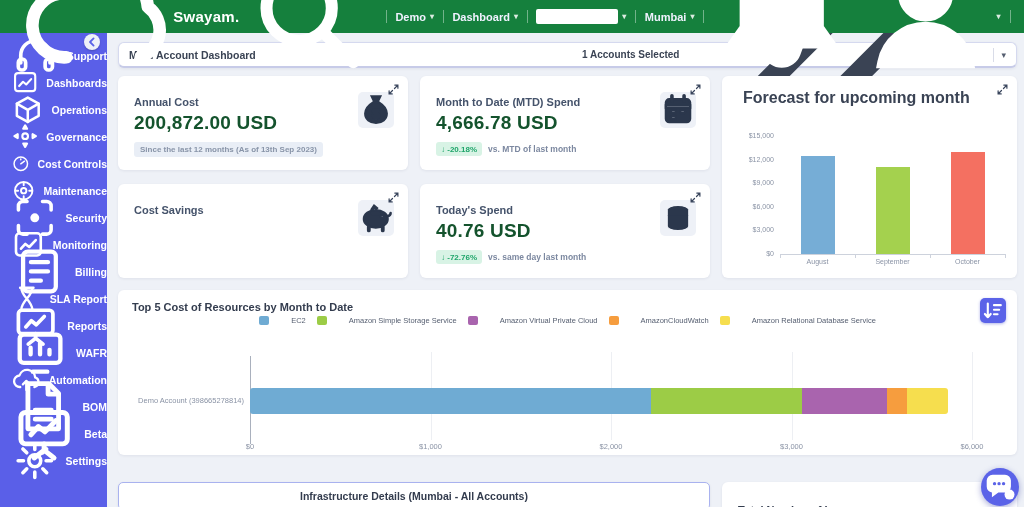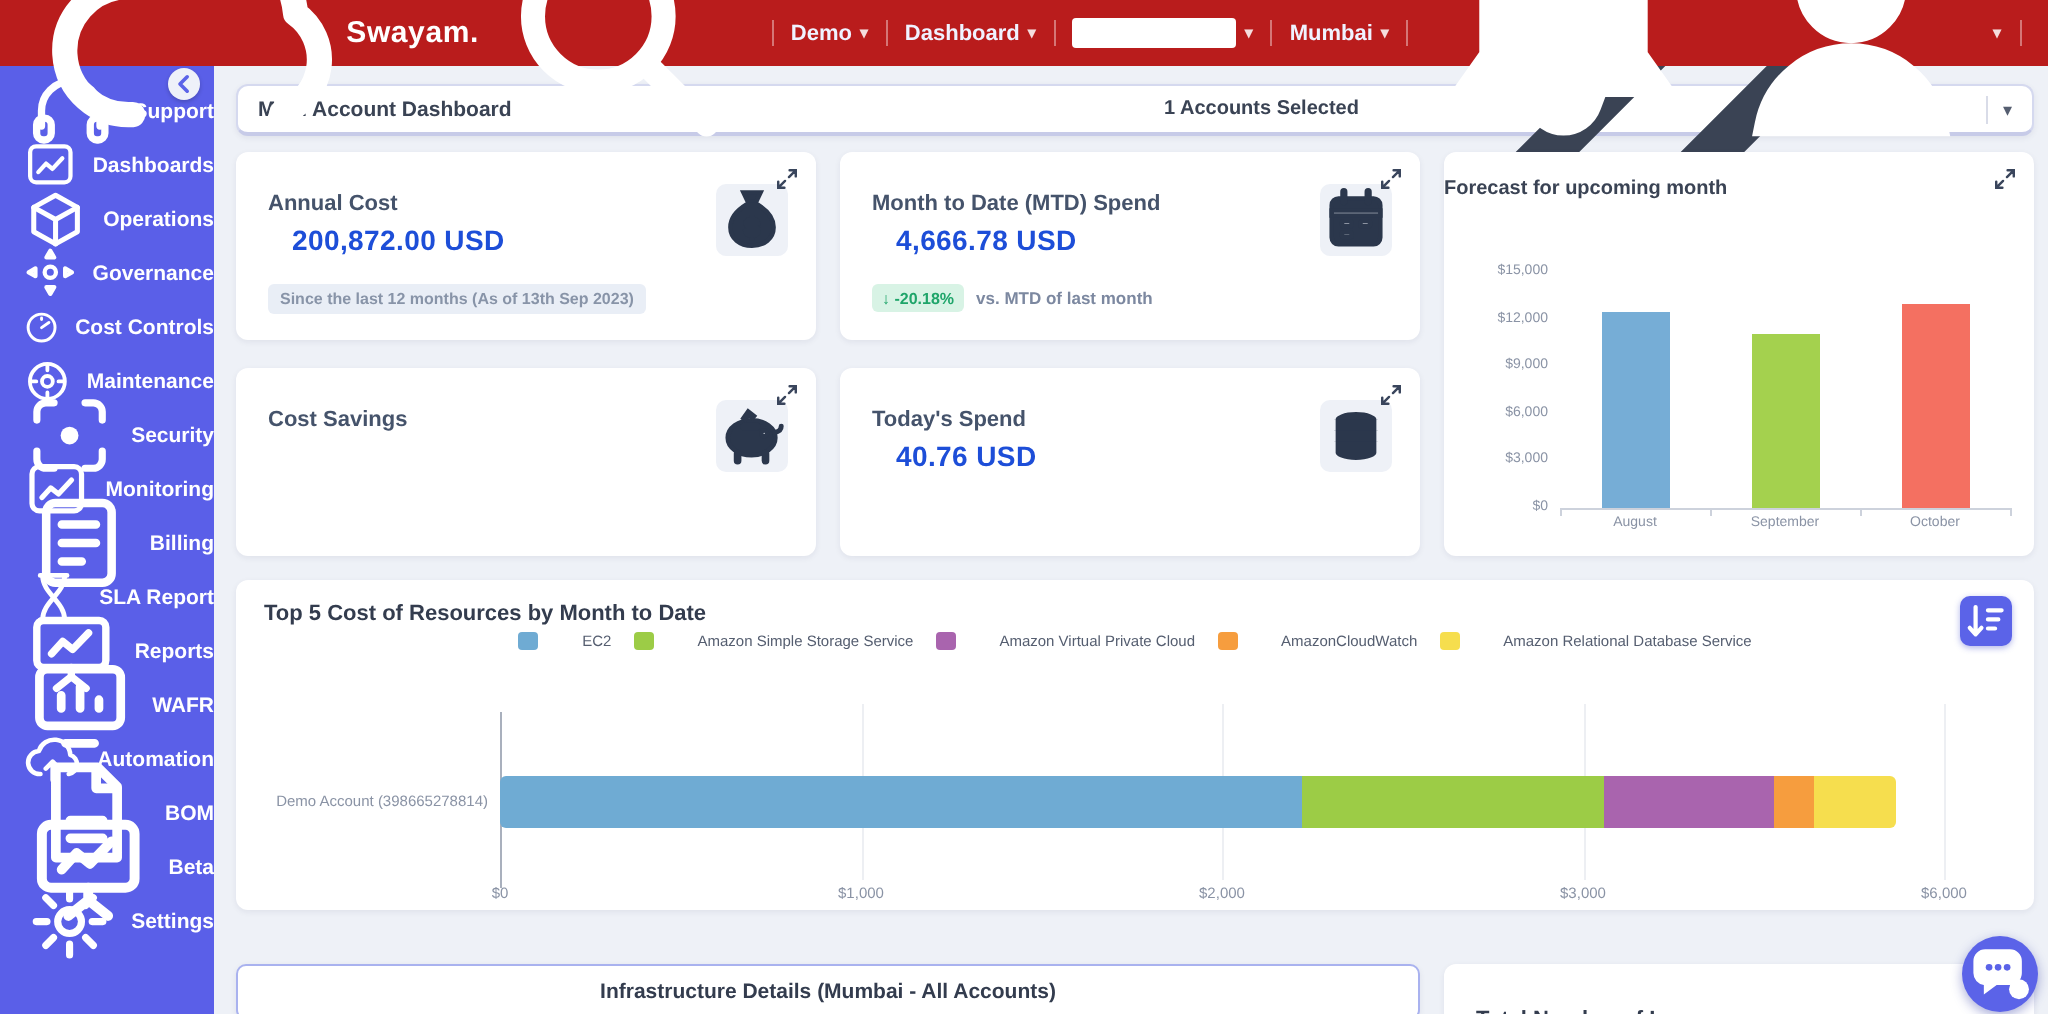--- a/index.html
+++ b/index.html
@@ -1,20 +1,20 @@
 <!DOCTYPE html>
 <html><head>
 <meta charset="utf-8">
 <style>
   * { margin:0; padding:0; box-sizing:border-box; }
   body { font-family:"Liberation Sans", sans-serif; background:#dfe3ec; }
   .screen { position:relative; width:1024px; height:507px; overflow:hidden; background:#eef1f7; font-family:"Liberation Sans", sans-serif; }
 
   
-  .topbar { position:absolute; top:0; left:0; right:0; height:33px; background:#b91c1c; display:flex; align-items:center; justify-content:space-between; padding:0 14px; z-index:5; }
+  .topbar { position:absolute; top:0; left:0; right:0; height:33px; background:#15803d; display:flex; align-items:center; justify-content:space-between; padding:0 14px; z-index:5; }
   .logo { display:flex; align-items:center; gap:4px; color:#fff; font-weight:bold; font-size:15px; letter-spacing:.3px; }
   .logo svg { width:22px; height:16px; }
   .top-right { display:flex; align-items:center; gap:9px; color:#eef; font-size:11px; }
   .top-item { display:flex; align-items:center; gap:4px; color:#f0f2ff; cursor:pointer; font-weight:bold; }
   .caret { font-size:8px; color:rgba(255,255,255,.85); }
   .vsep { width:1px; height:13px; background:rgba(255,255,255,.4); }
   .acct-input { width:82px; height:15px; border:none; border-radius:2px; background:#fff; }
   .ticon svg { width:14px; height:14px; stroke:#fff; fill:none; stroke-width:1.4; }
 
   
@@ -31,32 +31,32 @@
 
   .dashbar { left:11px; top:9px; width:899px; height:26px; border:1px solid #d5d9ef; border-bottom:2px solid #c7cbe8; display:flex; align-items:center; justify-content:space-between; padding:0 10px; }
   .dashbar-title { font-size:10.5px; font-weight:bold; color:#3a4354; }
   .dash-right { display:flex; align-items:center; gap:7px; }
   .dash-right .sel-label { font-size:10px; font-weight:bold; color:#3a4354; }
   .dash-right svg { width:12px; height:12px; stroke:#3a4354; fill:none; }
   .dash-sep { width:1px; height:14px; background:#d9dce8; }
   .dash-caret { font-size:9px; color:#555e70; cursor:pointer; }
 
   .kpi-title { position:absolute; left:16px; top:20px; font-size:11px; font-weight:bold; color:#45536b; }
-  .kpi-value { position:absolute; left:28px; top:36px; font-size:14px; font-weight:bold; color:#1d4ed8; letter-spacing:.2px; }
+  .kpi-value { position:absolute; left:16px; top:36px; font-size:19px; font-weight:bold; color:#14532d; letter-spacing:.2px; }
   .kpi-note { position:absolute; left:16px; top:66px; background:#e9eef6; color:#8894a8; font-size:8px; font-weight:bold; padding:3px 6px; border-radius:3px; }
   .kpi-change-row { position:absolute; left:16px; top:66px; display:flex; align-items:center; gap:6px; }
   .chg-badge { background:#d8f3e5; color:#1fa56a; font-size:8px; font-weight:bold; padding:2.5px 5px; border-radius:3px; }
   .chg-note { font-size:8.5px; color:#7c88a0; font-weight:bold; }
   .icon-tile { position:absolute; right:14px; top:16px; width:36px; height:36px; border-radius:5px; background:#eef1f7; display:flex; align-items:center; justify-content:center; }
   .icon-tile svg { width:19px; height:19px; color:#2b374c; stroke:#2b374c; }
   .expand { position:absolute; right:8px; top:7px; width:13px; height:13px; cursor:pointer; }
   .expand svg { width:13px; height:13px; stroke:#39455c; }
 
   
-  .fc-title { position:absolute; left:0; top:13px; font-size:10px; font-weight:bold; color:#3a4354; }
+  .fc-title { position:absolute; left:21px; top:13px; font-size:16px; font-weight:bold; color:#3a4354; }
   .fc-plot { position:absolute; left:0; top:0; width:295px; height:202px; }
   .fc-ylab { position:absolute; width:40px; text-align:right; font-size:7px; color:#8a93a5; }
   .fc-bar { position:absolute; bottom:24px; width:34px; }
   .fc-xlab { position:absolute; width:75px; text-align:center; font-size:7px; color:#8a93a5; top:182px; }
   .fc-axis { position:absolute; left:58px; top:178px; width:225px; height:1px; background:#cdd2dc; }
   .fc-tick { position:absolute; top:178px; width:1px; height:4px; background:#cdd2dc; }
 
   
   .t5-title { position:absolute; left:14px; top:11px; font-size:11px; font-weight:bold; color:#333c4e; }
   .t5-btn { position:absolute; right:11px; top:8px; width:26px; height:25px; border-radius:5px; background:#5b63e8; display:flex; align-items:center; justify-content:center; cursor:pointer; box-shadow:0 1px 3px rgba(60,70,200,.4); }
@@ -373,20 +373,24 @@
       <span class="expand" style="display: inline-flex;">
           <svg viewBox="0 0 16 16" fill="none" stroke="currentColor" stroke-width="1.5" stroke-linecap="round" style="width: 100%; height: 100%;">
             <path d="M9.6 2.6h3.8v3.8M13.2 2.8L9.2 6.8M6.4 13.4H2.6V9.6M2.8 13.2l4-4"></path>
           </svg>
         </span>
     </div>
 
     <div class="card" style="left:313px;top:151px;width:290px;height:94px;">
       <span class="kpi-title">Today's Spend</span>
       <span class="kpi-value">40.76 USD</span>
+      <span class="kpi-change-row">
+        <span class="chg-badge">↓ -72.76%</span>
+        <span class="chg-note">vs. same day last month</span>
+      </span>
       <span class="icon-tile" style="display: inline-flex;">
           <svg viewBox="0 0 16 16" style="width: 100%; height: 100%;">
             <g fill="currentColor" stroke="#eef1f7" stroke-width=".55">
               <ellipse cx="8" cy="4.3" rx="4.8" ry="1.9"></ellipse>
               <path d="M3.2 4.3v2.5c0 1.05 2.1 1.9 4.8 1.9s4.8-.85 4.8-1.9V4.3"></path>
               <path d="M3.2 6.8v2.5c0 1.05 2.1 1.9 4.8 1.9s4.8-.85 4.8-1.9V6.8"></path>
               <path d="M3.2 9.3v2.4c0 1.05 2.1 1.9 4.8 1.9s4.8-.85 4.8-1.9V9.3"></path>
             </g>
           </svg>
         </span>

